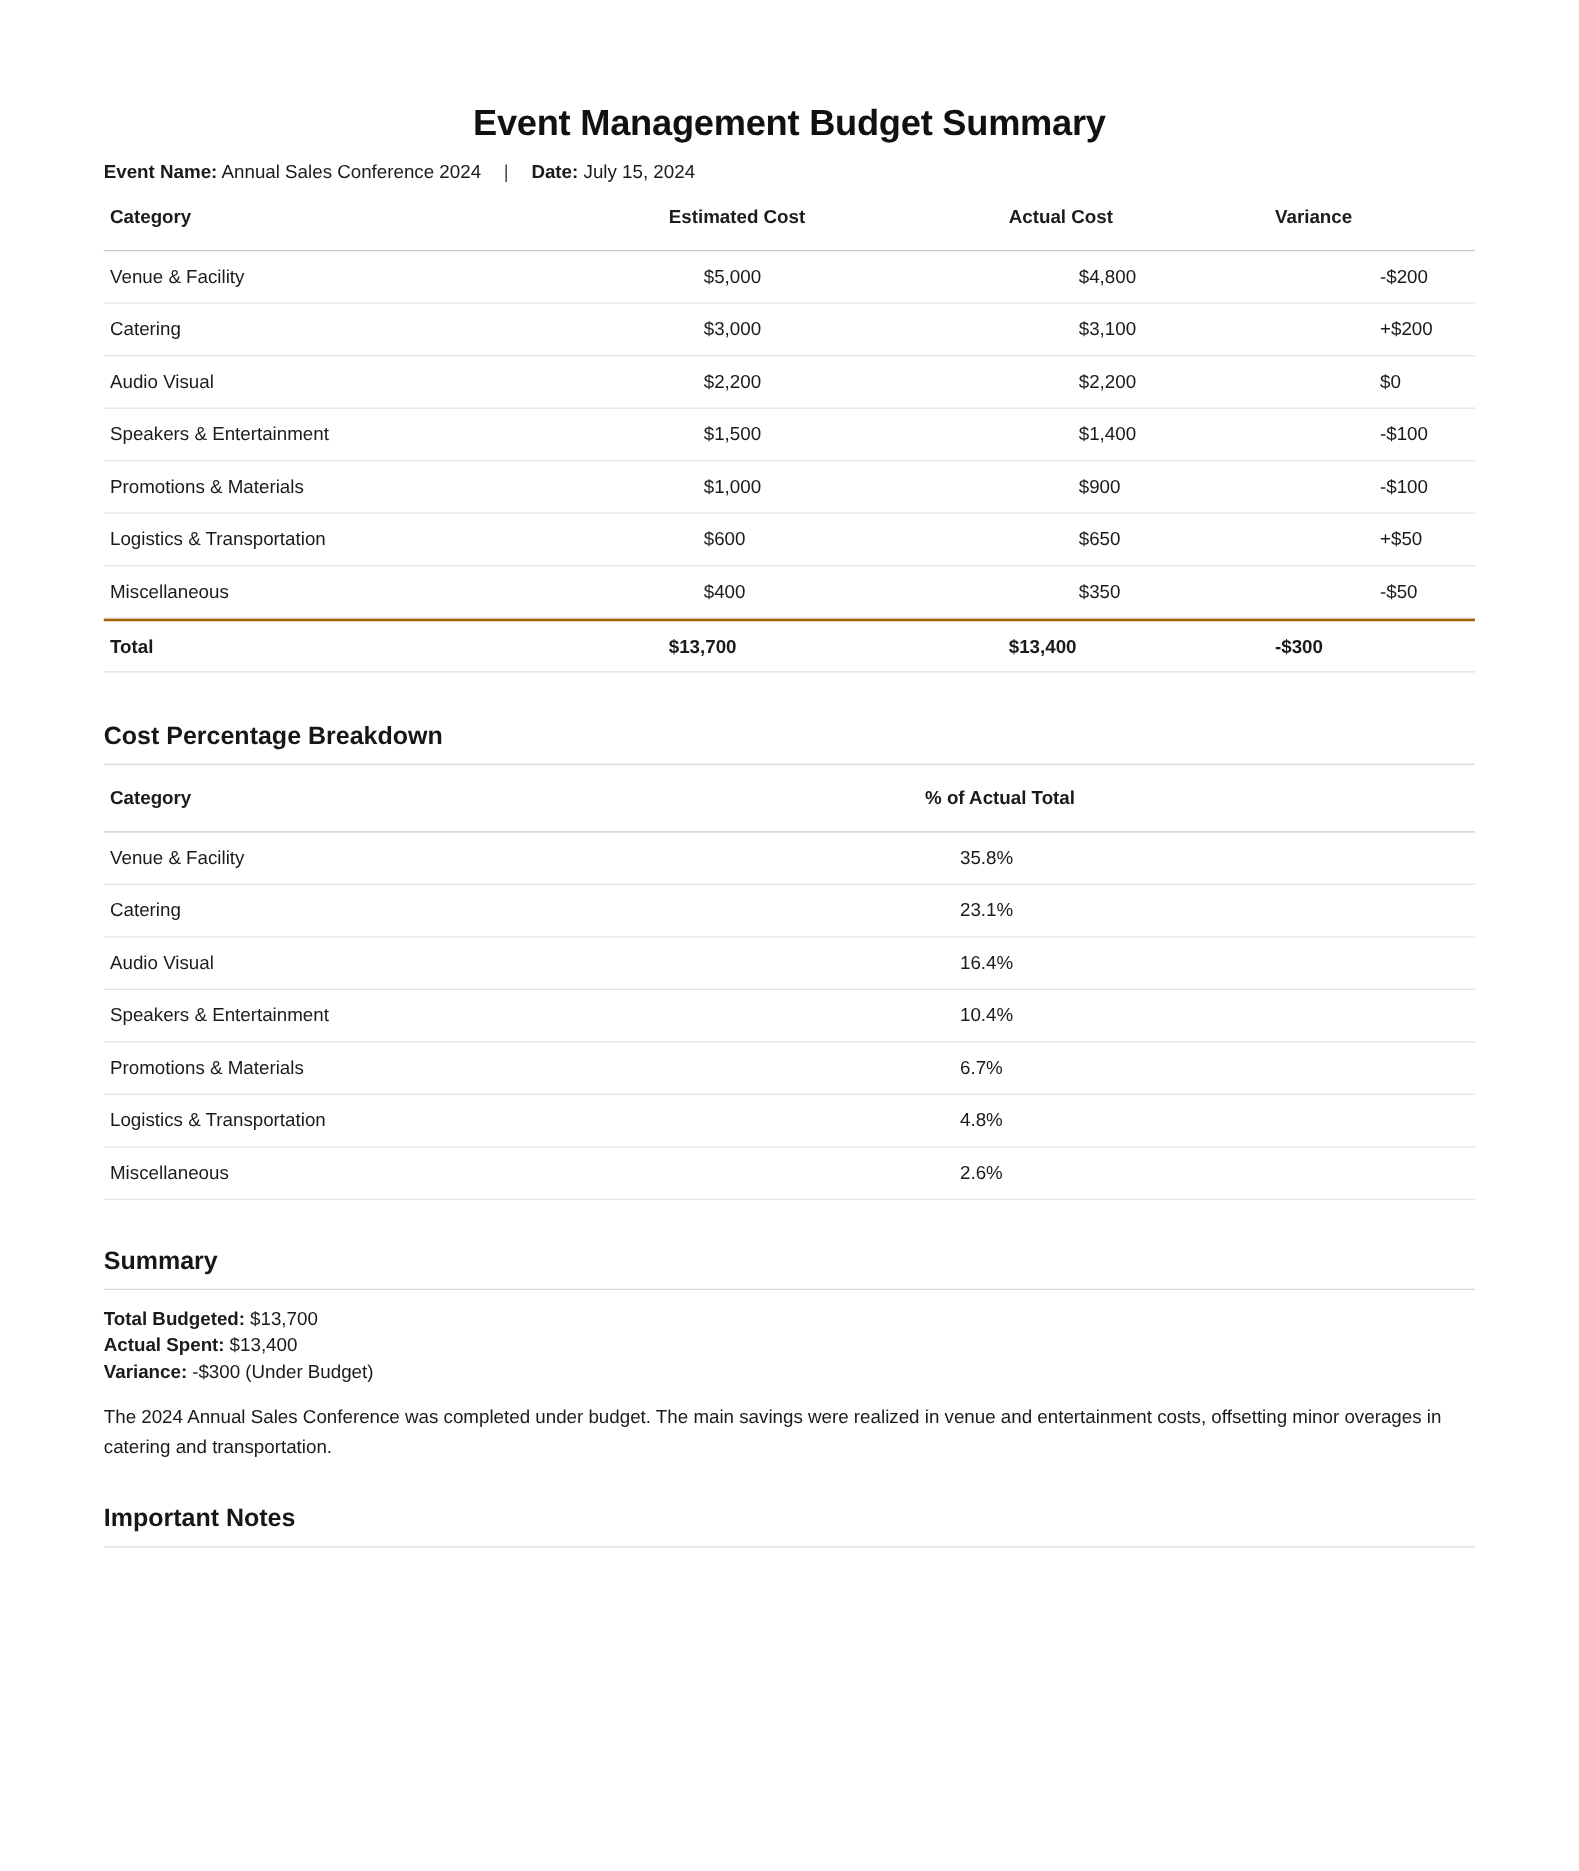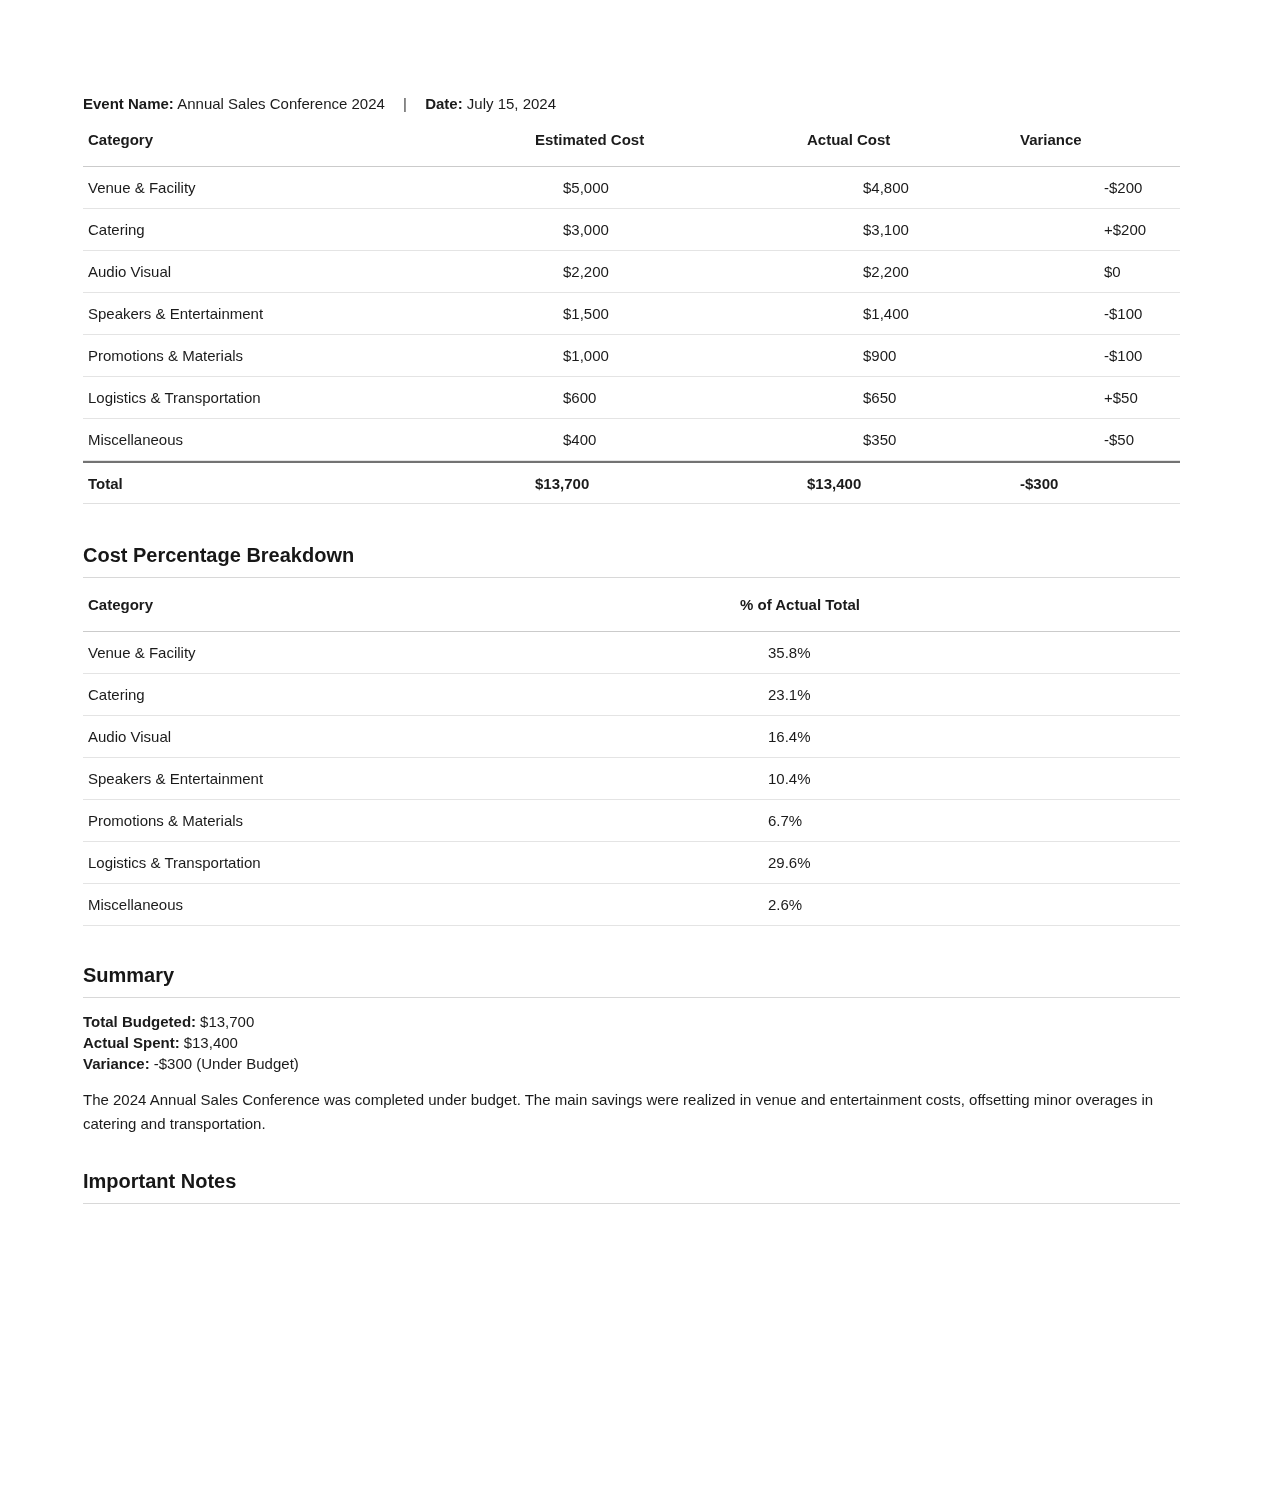--- a/index.html
+++ b/index.html
@@ -71,21 +71,21 @@
   }
   .b-row, .p-row {
     height: 42px;
     border-bottom: 1px solid #e4e4e4;
     gap: 28px;
   }
   .b-row:last-of-type { border-bottom: none; }
   .b-total {
     height: 43px;
     font-weight: 700;
-    border-top: 2px solid #737373;
+    border-top: 2px solid #a16207;
     border-bottom: 1px solid #e0e0e0;
   }
   .cell { padding-left: 5px; }
 
   
   .summary-items { margin-top: 13px; }
   .summary-line { font-size: 15px; line-height: 21px; }
   .summary-line .lbl { font-weight: 700; }
   .summary-line .val { margin-left: 4px; }
   .summary-paragraph {
@@ -95,20 +95,21 @@
     color: #1b1b1b;
     max-width: 1097px;
   }
 </style>
 </head>
 <body>
 
 <div class="page">
   <div class="content">
 
+    <h1 class="title">Event Management Budget Summary</h1>
 
     <div class="subtitle">
       <span class="lbl">Event Name:</span>
       <span class="val">Annual Sales Conference 2024</span>
       <span class="sep">|</span>
       <span class="lbl">Date:</span>
       <span class="val">July 15, 2024</span>
     </div>
 
 
@@ -194,21 +195,21 @@
       <div class="p-row">
         <div class="cell">Speakers &amp; Entertainment</div>
         <div class="cell">10.4%</div>
       </div>
       <div class="p-row">
         <div class="cell">Promotions &amp; Materials</div>
         <div class="cell">6.7%</div>
       </div>
       <div class="p-row">
         <div class="cell">Logistics &amp; Transportation</div>
-        <div class="cell">29.6%</div>
+        <div class="cell">4.8%</div>
       </div>
       <div class="p-row">
         <div class="cell">Miscellaneous</div>
         <div class="cell">2.6%</div>
       </div>
     </div>
 
     <h2 class="section-heading mt-sum">Summary</h2>
 
     <div class="summary-items">

